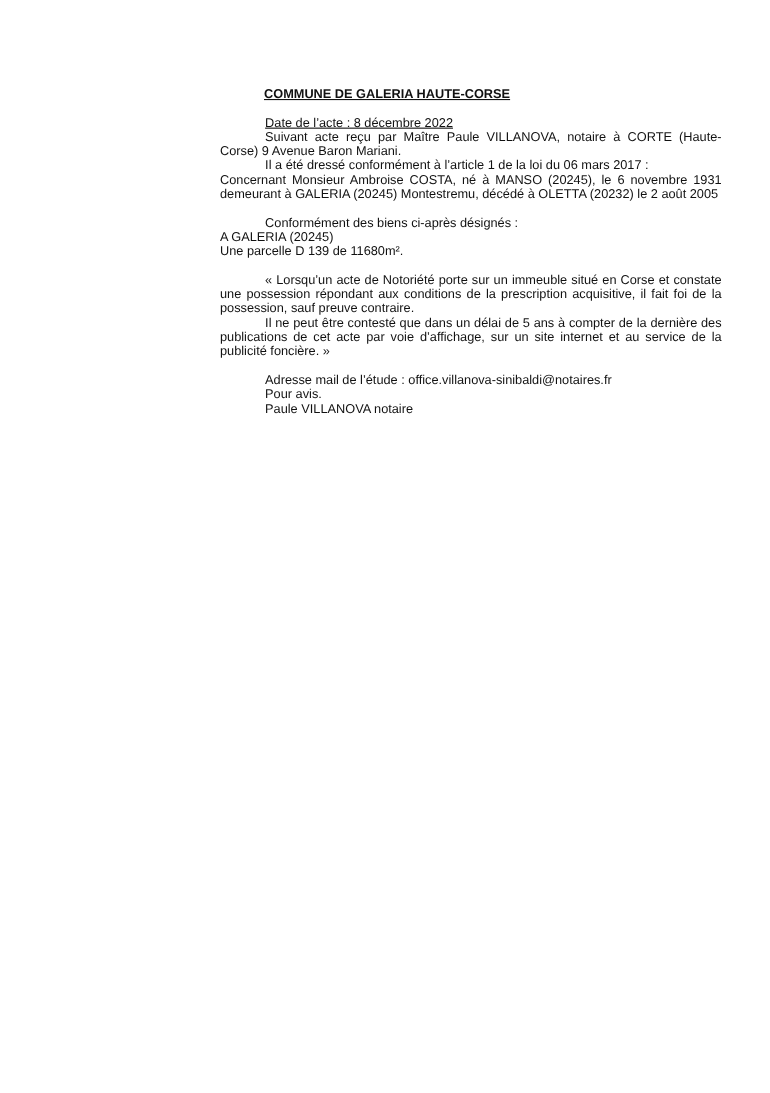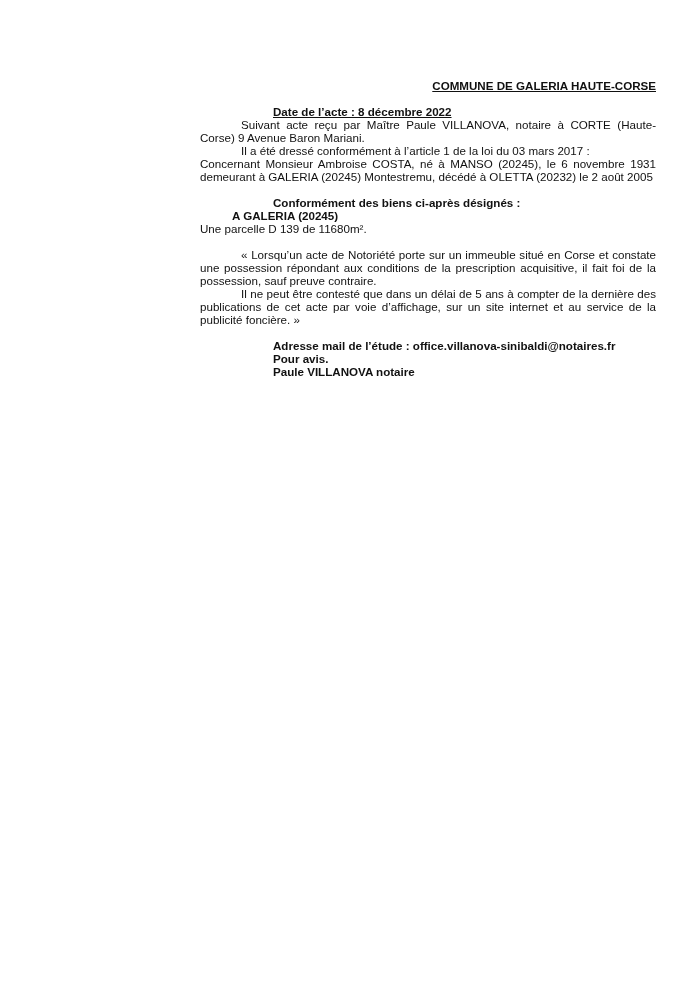--- a/index.html
+++ b/index.html
@@ -8,44 +8,44 @@
       position: absolute;
       left: 200px;
       top: 79px;
       width: 456px;
       font-family: "Liberation Sans", sans-serif;
       font-size: 11.6px;
       line-height: 13px;
       color: #111111;
     }
     .ref { padding-left: 41px; }
-    .center { text-align: right; }
+    .center { text-align: left; }
     .title { font-weight: bold; text-decoration: underline; }
     .t1 { margin-top: 0px; padding-left: 40px; }
     .t2 { margin-top: 13px; padding-left: 40px; }
     .p { text-align: justify; margin: 0; }
     .indent { text-indent: 41px; }
-    .bold { font-weight: bold; margin-left: 32px; }
+    .bold { font-weight: normal; }
     .underline { text-decoration: underline; }
     .italic { }
     .gap-top { margin-top: 13px; }
     .first-indent { padding-left: 41px; }
   </style>
 </head>
 <body>
 
 <div class="page">
   <div class="ref">
   </div>
   <div class="center title t1">COMMUNE DE GALERIA HAUTE-CORSE</div>
 
   <div class="gap-top" style="margin-top:13px;">
     <div class="first-indent"><span class="bold underline">Date de l’acte : 8 décembre 2022</span></div>
     <p class="p indent">Suivant acte reçu par Maître Paule VILLANOVA, notaire à CORTE (Haute-Corse) 9 Avenue Baron Mariani.</p>
-    <p class="p indent">Il a été dressé conformément à l’article 1 de la loi du 03 mars 2017 :</p>
+    <p class="p indent">Il a été dressé conformément à l’article 1 de la loi du 06 mars 2017 :</p>
     <p class="p">Concernant Monsieur Ambroise COSTA, né à MANSO (20245), le 6 novembre 1931 demeurant à GALERIA (20245) Montestremu, décédé à OLETTA (20232) le 2 août 2005</p>
   </div>
 
   <div class="gap-top">
     <div class="first-indent bold">Conformément des biens ci-après désignés :</div>
     <div class="bold">A GALERIA (20245)</div>
     <div>Une parcelle D 139 de 11680m².</div>
   </div>
 
   <div class="gap-top">

